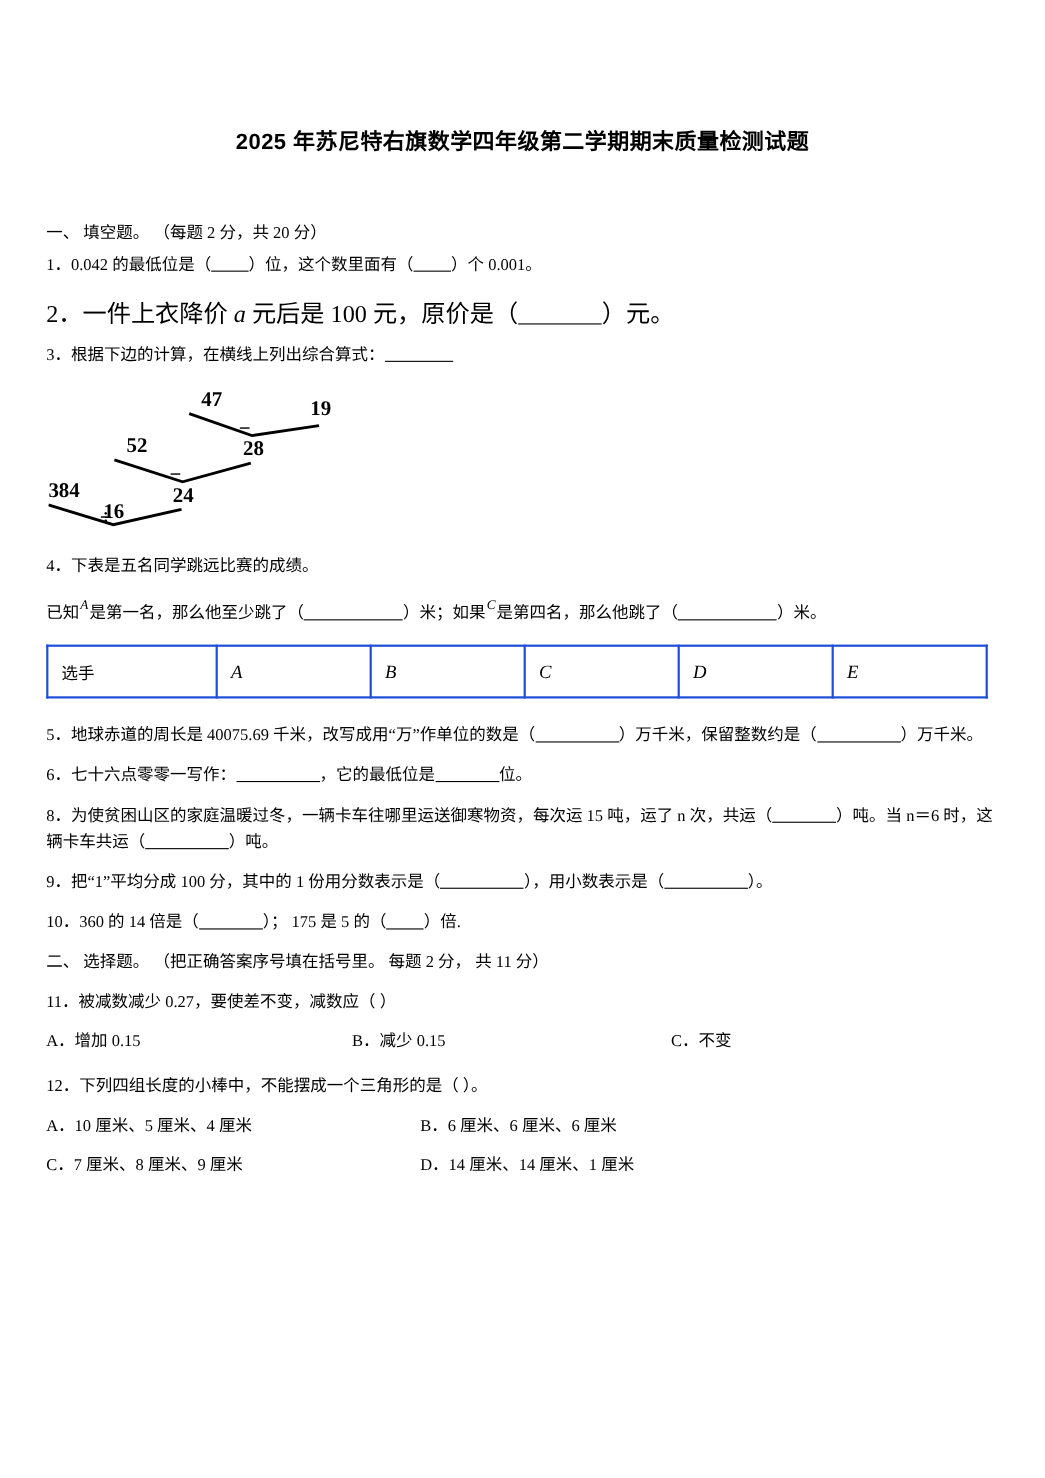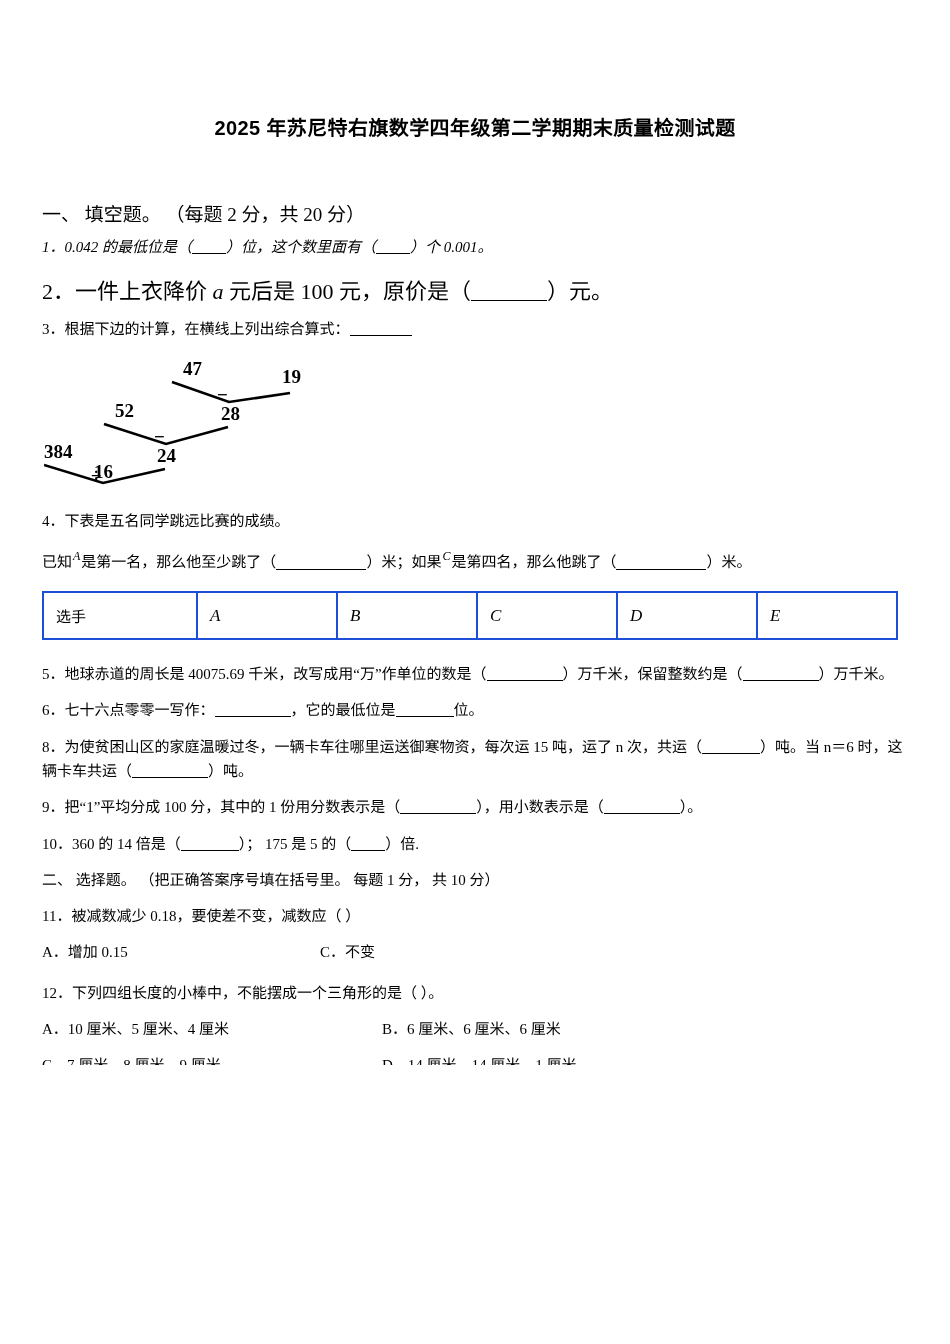--- a/index.html
+++ b/index.html
@@ -31,30 +31,30 @@
     font-weight: bold;
     font-size: 20px;
     letter-spacing: 0.4px;
     margin: 0;
     padding-top: 112px;
     padding-bottom: 0;
   }
 
   
   .section-head {
-    font-size: 19px;
+    font-size: 15px;
     margin-top: 60px;
     line-height: 1.5;
   }
   .q {
     font-size: 15px;
     line-height: 1.62;
     margin-top: 9px;
   }
-  .q.tight { margin-top: 5px; font-style: italic; }
+  .q.tight { margin-top: 5px; }
   .q.big {
     font-size: 22px;
     line-height: 1.45;
     margin-top: 17px;
   }
   .blank-s { display:inline-block; border-bottom:1px solid #000; width:34px; height:0.95em; vertical-align:-2px; }
   .blank-m { display:inline-block; border-bottom:1px solid #000; width:58px; height:0.95em; vertical-align:-2px; }
   .blank-l { display:inline-block; border-bottom:1px solid #000; width:76px; height:0.95em; vertical-align:-2px; }
   .blank-xl{ display:inline-block; border-bottom:1px solid #000; width:90px; height:0.95em; vertical-align:-2px; }
   .blank-b { display:inline-block; border-bottom:1.6px solid #000; width:62px; height:0.95em; vertical-align:-2px; }
@@ -199,25 +199,26 @@
   </div>
 
   <div class="q" style="margin-top:12px;">
     <span>9．把“1”平均分成 100 分，其中的 1 份用分数表示是（</span><span class="blank-l"></span><span>），用小数表示是（</span><span class="blank-l"></span><span>）。</span>
   </div>
 
   <div class="q" style="margin-top:12px;">
     <span>10．360 的 14 倍是（</span><span class="blank-m"></span><span>）； 175 是 5 的（</span><span class="blank-s"></span><span>）倍.</span>
   </div>
 
-  <div class="q" style="margin-top:12px;">二、 选择题。 （把正确答案序号填在括号里。 每题 1 分， 共 10 分）</div>
-
-  <div class="q" style="margin-top:12px;">11．被减数减少 0.18，要使差不变，减数应（   ）</div>
+  <div class="q" style="margin-top:12px;">二、 选择题。 （把正确答案序号填在括号里。 每题 2 分， 共 11 分）</div>
+
+  <div class="q" style="margin-top:12px;">11．被减数减少 0.27，要使差不变，减数应（   ）</div>
   <div class="choice-row">
     <span class="opt opt-a">A．增加 0.15</span>
+    <span class="opt opt-b">B．减少 0.15</span>
     <span class="opt opt-c">C．不变</span>
   </div>
 
   <div class="q" style="margin-top:17px;">12．下列四组长度的小棒中，不能摆成一个三角形的是（   ）。</div>
   <div class="choice-row">
     <span class="opt opt-2a">A．10 厘米、5 厘米、4 厘米</span>
     <span class="opt">B．6 厘米、6 厘米、6 厘米</span>
   </div>
   <div class="choice-row">
     <span class="opt opt-2a">C．7 厘米、8 厘米、9 厘米</span>

